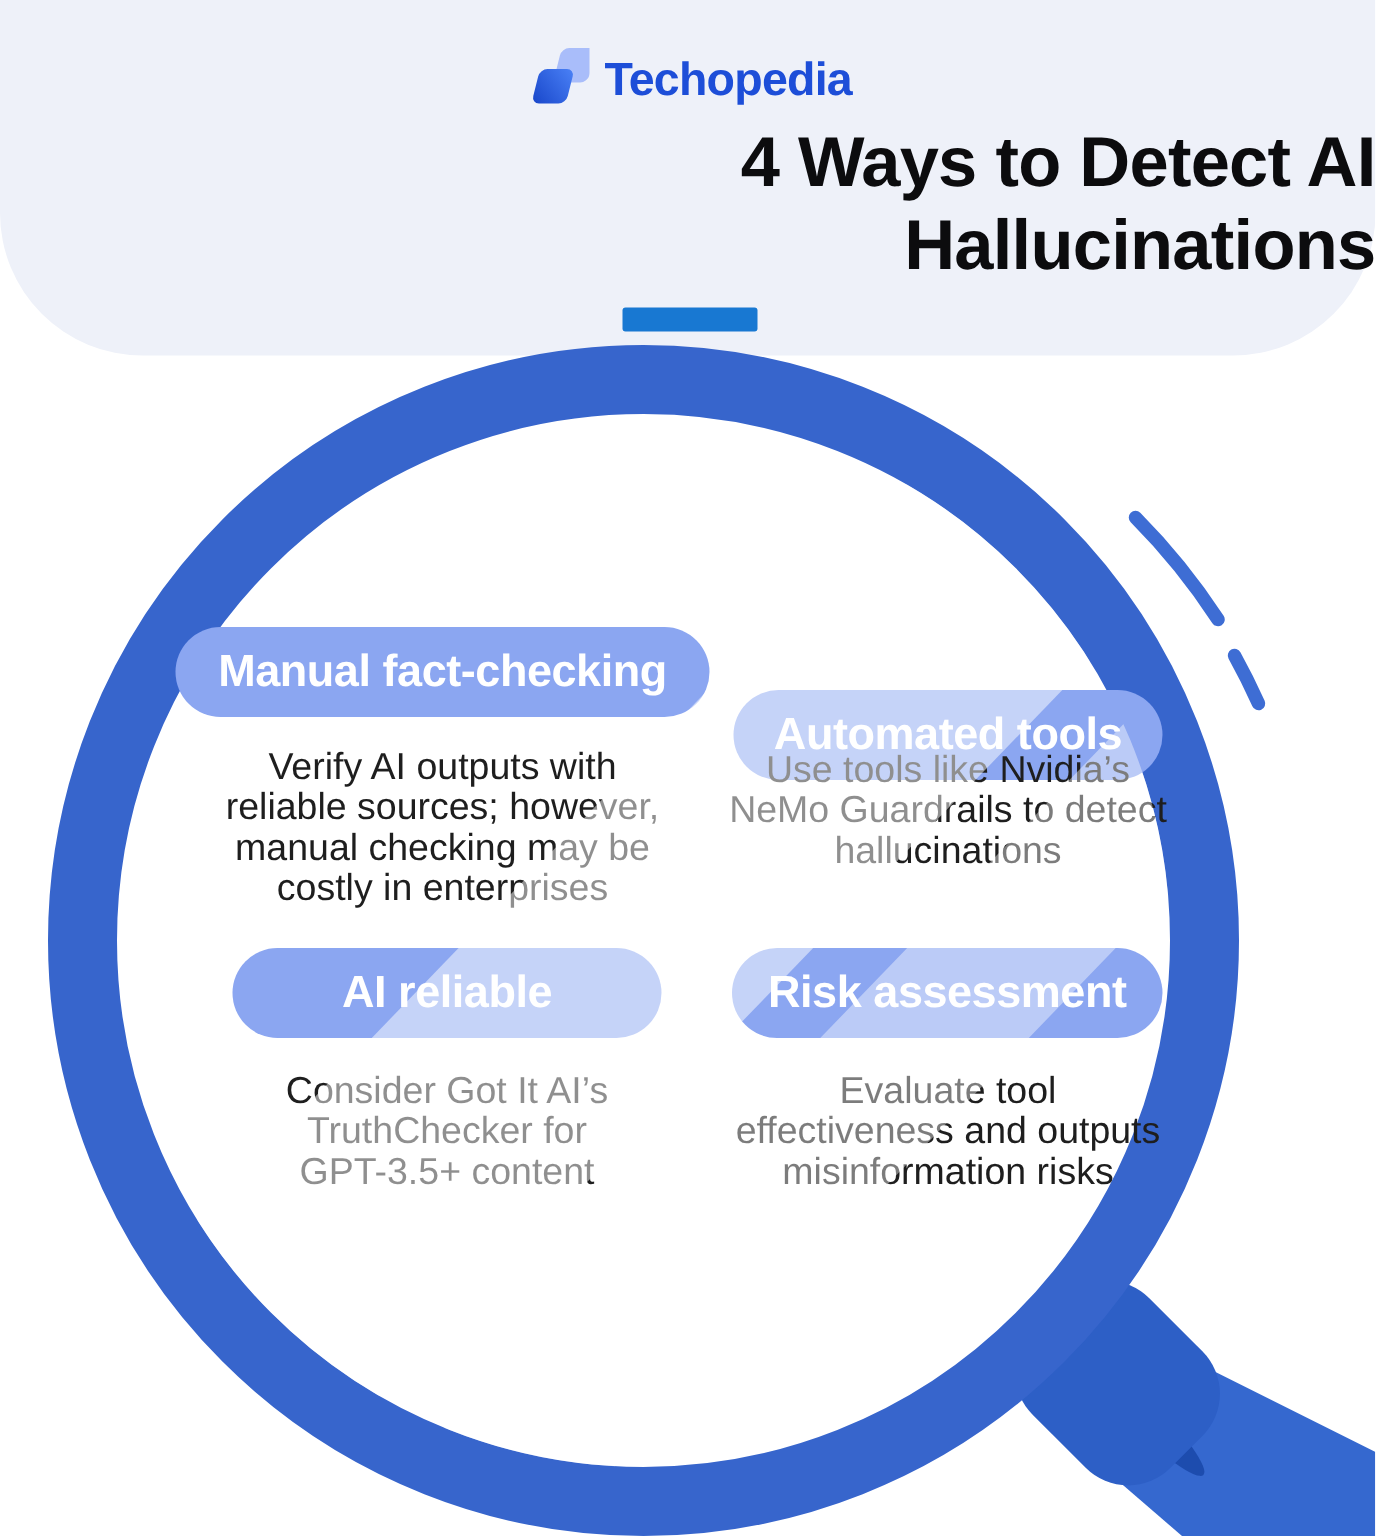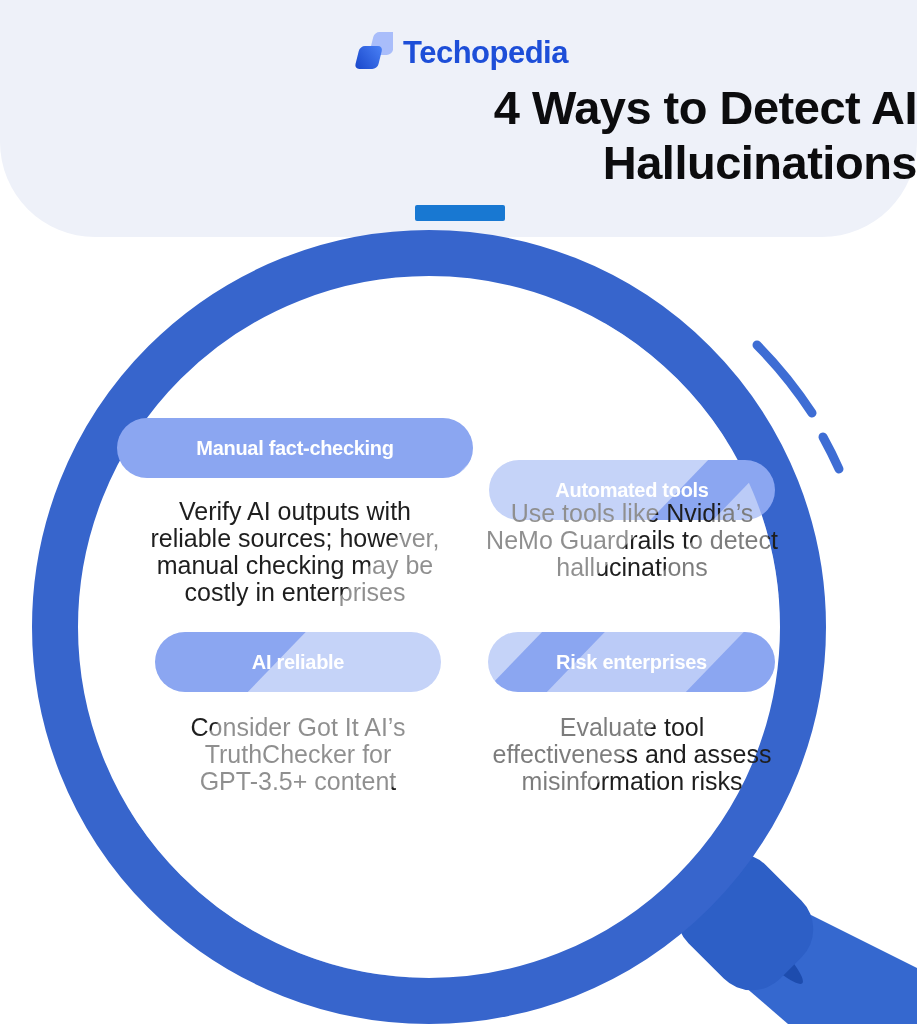--- a/index.html
+++ b/index.html
@@ -28,21 +28,21 @@
   .title-underline{
     position:absolute;top:205px;left:415px;width:90px;height:16px;
     background:#1878D2;border-radius:2px;z-index:2;
   }
   
   .magnifier-svg{position:absolute;top:0;left:0;z-index:10;}
   
   .pill{
     position:absolute;z-index:20;height:60px;border-radius:32px;
     background:#8BA6F1;display:flex;align-items:center;justify-content:center;
-    color:#ffffff;font-weight:bold;font-size:20px;letter-spacing:-0.3px;
+    color:#ffffff;font-weight:bold;font-size:30px;letter-spacing:-0.3px;
   }
   .pill-1{left:117px;top:418px;width:356px;}
   .pill-2{left:489px;top:418px;width:286px;margin-top:42px;}
   .pill-3{left:155px;top:632px;width:286px;}
   .pill-4{left:488px;top:632px;width:287px;}
   .desc{
     position:absolute;z-index:20;text-align:center;color:#1E1E1E;
     font-size:25px;line-height:27px;white-space:pre-line;letter-spacing:0;
   }
   .desc-1{left:135px;top:498px;width:320px;}
@@ -105,26 +105,26 @@
   <div class="pill pill-2">Automated tools</div>
   <div class="desc desc-1">Verify AI outputs with
 reliable sources; however,
 manual checking may be
 costly in enterprises</div>
   <div class="desc desc-2">Use tools like Nvidia’s
 NeMo Guardrails to detect
 hallucinations</div>
 
   <div class="pill pill-3">AI reliable</div>
-  <div class="pill pill-4">Risk enterprises</div>
+  <div class="pill pill-4">Risk assessment</div>
   <div class="desc desc-3">Consider Got It AI’s
 TruthChecker for
 GPT-3.5+ content</div>
   <div class="desc desc-4">Evaluate tool
-effectiveness and assess
+effectiveness and outputs
 misinformation risks</div>
 
   <div class="glass-overlay">
     <div class="glass-band band-a"></div>
     <div class="glass-band band-b"></div>
   </div>
 
 </div>
 
 </body></html>

